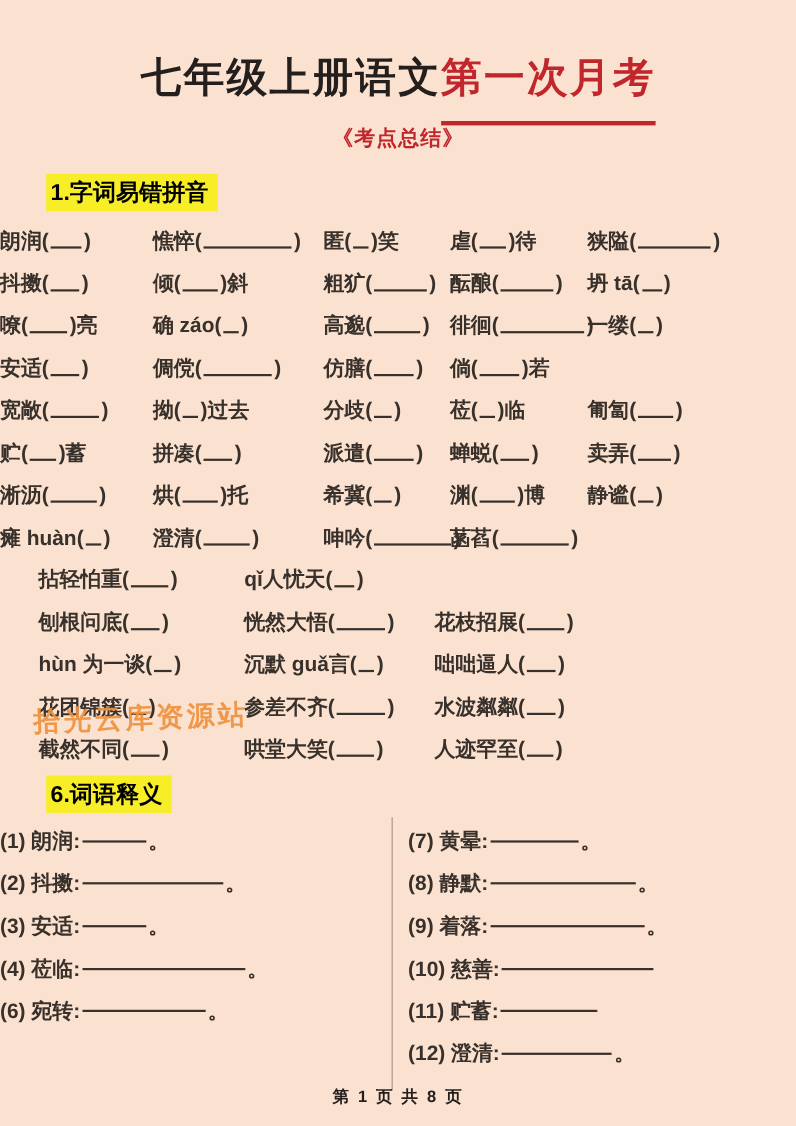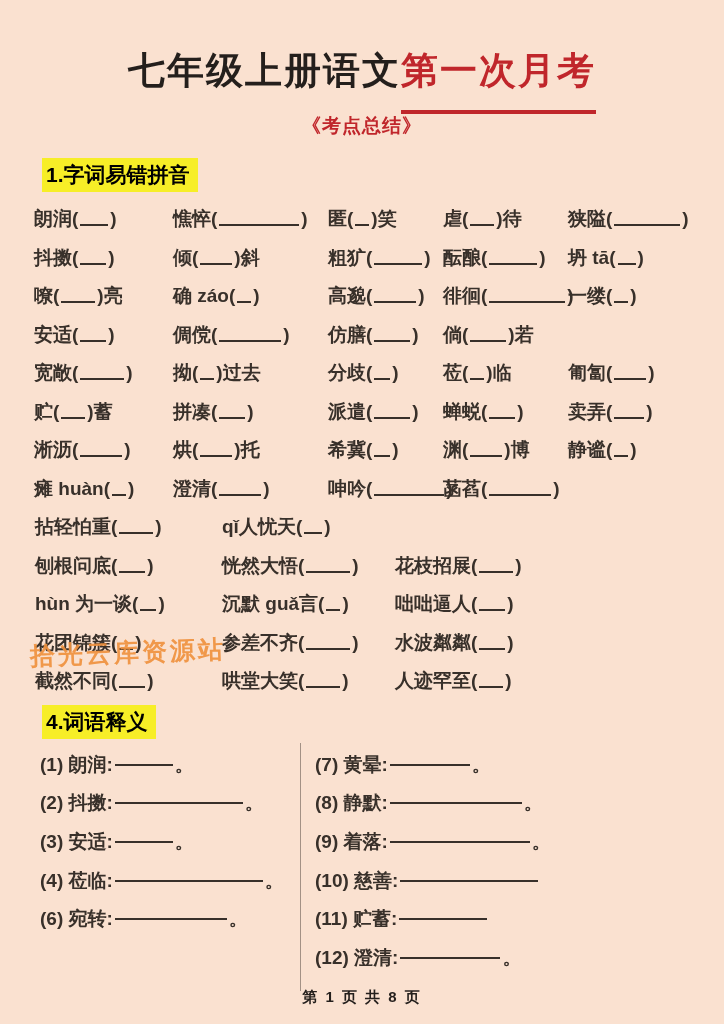--- a/index.html
+++ b/index.html
@@ -11,27 +11,27 @@
   body{font-family:"Liberation Sans","DejaVu Sans",sans-serif;}
   .page{position:relative;width:724px;height:1024px;background:var(--bg);overflow:hidden;color:var(--ink);}
   .title{margin-top:46px;text-align:center;font-size:37px;font-weight:bold;color:#241f1c;letter-spacing:2px;}
   .title-red{color:var(--red);border-bottom:4px solid var(--red);padding-bottom:19px;}
   .subtitle{margin-top:17px;text-align:center;font-size:19px;font-weight:bold;color:var(--red);letter-spacing:1px;}
   .sec-head{margin-left:42px;}
   .sec-head.s1{margin-top:19px;}
   .sec-head.s2{margin-top:4px;}
   .hl{display:inline-block;background:var(--yellow);color:#000000;font-weight:bold;font-size:21px;padding:3px 8px 3px 4px;}
   .grid{margin-top:8px;}
-  .prow{display:grid;grid-template-columns:139px 155px 115px 125px 1fr;padding-left:34px;height:38.5px;align-items:center;font-size:19px;font-weight:600;}
+  .prow{display:grid;grid-template-columns:139px 155px 115px 125px 1fr;height:38.5px;align-items:center;font-size:19px;font-weight:600;}
   .prow3{grid-template-columns:187px 173px 1fr;padding-left:35px;}
   .pcell{white-space:nowrap;}
   .blank{display:inline-block;height:2px;background:var(--ink);vertical-align:-1px;margin:0 2px;}
   .defs{display:flex;margin-top:4px;}
   .def-col{padding-top:3px;padding-bottom:14px;}
-  .def-col.left{width:301px;padding-left:40px;border-right:1.5px solid var(--divider);}
+  .def-col.left{width:357px;border-right:1.5px solid var(--divider);}
   .def-col.right{flex:1;padding-left:14px;}
   .def-item{height:38.6px;display:flex;align-items:center;font-size:19px;font-weight:600;white-space:nowrap;}
   .watermark{position:absolute;left:30px;top:636px;font-size:25px;font-weight:bold;color:var(--orange);letter-spacing:3px;transform:rotate(-2deg);opacity:.92;}
   .footer{position:absolute;left:0;right:0;bottom:17px;text-align:center;font-size:15px;font-weight:bold;color:#241f1c;letter-spacing:2px;}
 </style>
 </head>
 <body>
 
 <div class="page">
   <div class="title"><span>七年级上册语文</span><span class="title-red">第一次月考</span></div>
@@ -113,21 +113,21 @@
         <span class="pcell">参差不齐(<span class="blank" style="width: 44px;"></span>)</span>
         <span class="pcell">水波粼粼(<span class="blank" style="width: 26px;"></span>)</span>
       </div>
       <div class="prow prow3">
         <span class="pcell">截然不同(<span class="blank" style="width: 26px;"></span>)</span>
         <span class="pcell">哄堂大笑(<span class="blank" style="width: 34px;"></span>)</span>
         <span class="pcell">人迹罕至(<span class="blank" style="width: 24px;"></span>)</span>
       </div>
     </div>
 
-  <div class="sec-head s2"><span class="hl">4.词语释义</span></div>
+  <div class="sec-head s2"><span class="hl">6.词语释义</span></div>
 
   <div class="defs">
     <div class="def-col left" id="defs-left">
         <div class="def-item">(1) 朗润:<span class="blank" style="width: 58px;"></span>。</div>
         <div class="def-item">(2) 抖擞:<span class="blank" style="width: 128px;"></span>。</div>
         <div class="def-item">(3) 安适:<span class="blank" style="width: 58px;"></span>。</div>
         <div class="def-item">(4) 莅临:<span class="blank" style="width: 148px;"></span>。</div>
         <div class="def-item">(6) 宛转:<span class="blank" style="width: 112px;"></span>。</div>
       </div>
     <div class="def-col right" id="defs-right">

